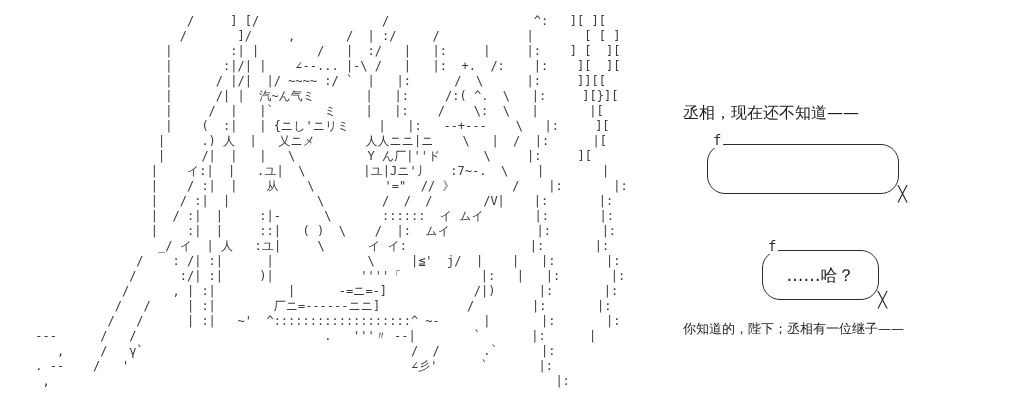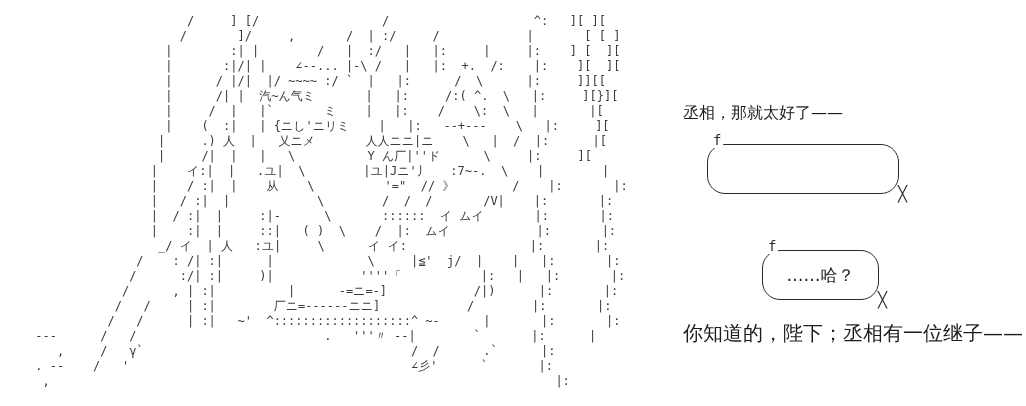--- a/index.html
+++ b/index.html
@@ -8,21 +8,21 @@
   pre.aa{
     position:absolute;left:28px;top:14px;margin:0;
     font-family:"DejaVu Sans Mono",monospace;
     font-size:12px;line-height:15px;letter-spacing:0;
     color:#3a3a3a;white-space:pre;
   }
   .dline{
     position:absolute;color:#1c1c1c;white-space:nowrap;
     font-family:"DejaVu Sans",sans-serif;font-size:16px;
   }
-  .dline.small{font-size:20px;}
+  .dline.small{font-size:13px;}
   .bubble{
     position:absolute;border:1.6px solid #2a2a2a;border-radius:18px;
     display:flex;align-items:center;justify-content:center;
     color:#1c1c1c;font-family:"DejaVu Sans",sans-serif;background:#ffffff;
   }
   .bubble .notch{
     position:absolute;left:3px;top:-13px;font-size:14px;color:#2a2a2a;
     font-family:"DejaVu Sans Mono",monospace;background:#ffffff;padding:0 2px;
   }
   .bubble .tail{
@@ -59,21 +59,21 @@
                /    : /| :|      |             \     |≦'  j/  |    |   |:       |:
               /      :/| :|     )|            ''''「           |:   |   |:       |:
              /      , | :|          |      -=ニ=-]            /|)      |:       |:
             /   /     | :|        厂ニ=------ニニ]            /        |:       |:
            /   /      | :|   ~'  ^:::::::::::::::::::^ ~-      |       |:       |:
  ---      /   /                          .   '''〃 --|        `       |:      |
     ,     /   γ`                                     /  /      .`      |:
  . --    /   '                                       ∠彡'      `       |:
   ,                                                                      |:</pre>
 
-  <div class="dline" id="dline-1">丞相，那就太好了——</div>
+  <div class="dline" id="dline-1">丞相，现在还不知道——</div>
 
   <div class="bubble" id="bubble-1">
     <span class="notch">f</span>
     <span class="tail">╳</span>
   </div>
 
 
   <div class="bubble" id="bubble-2">
     <span class="notch">f</span>
     <span>……哈？</span>

